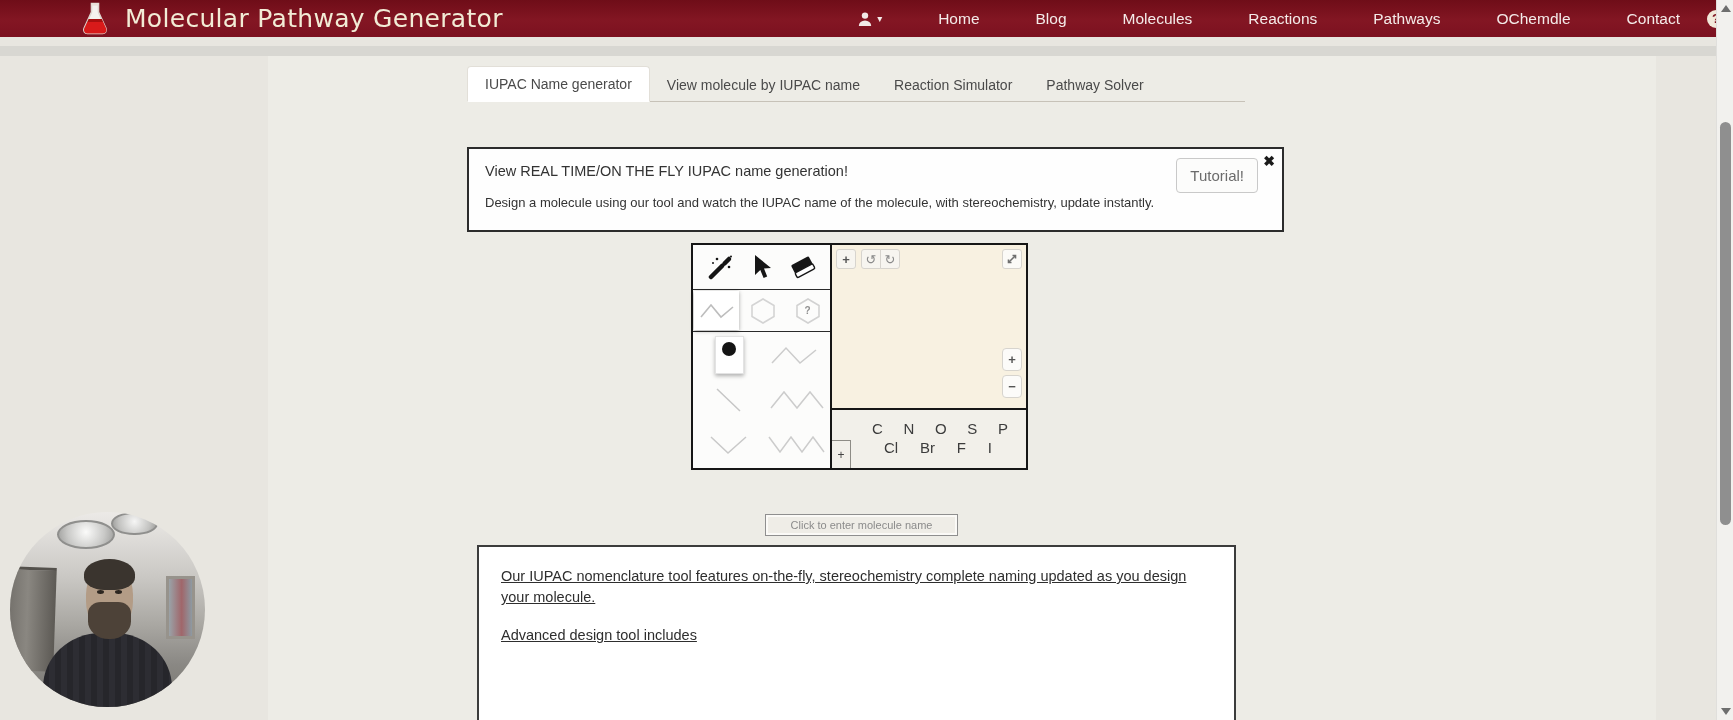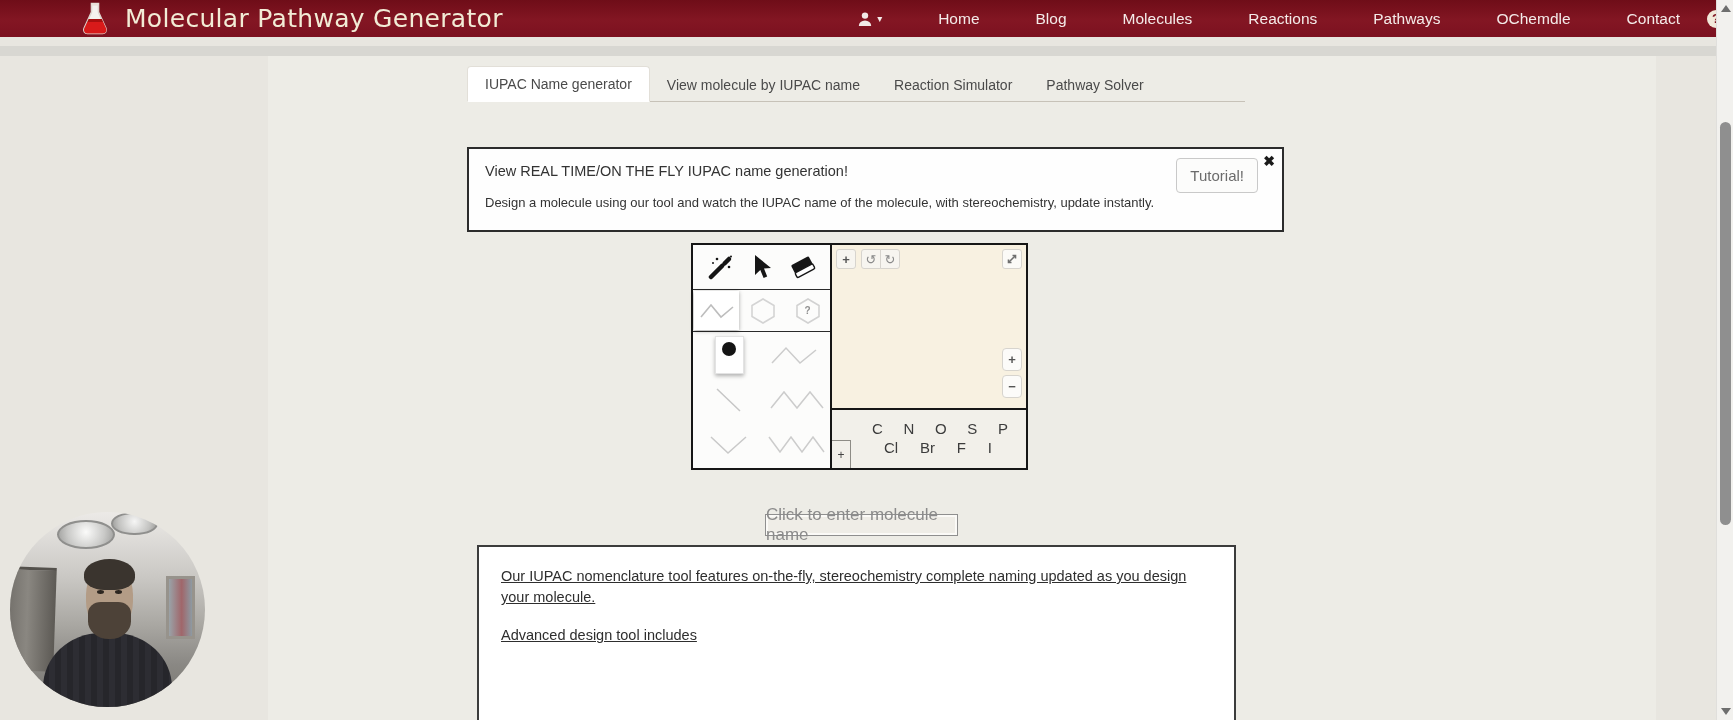--- a/index.html
+++ b/index.html
@@ -79,21 +79,21 @@
           font-size:15px;color:#3c3c3c;}
   .el-row.r1{top:10px;left:40px;right:18px;}
   .el-row.r2{top:29px;left:52px;right:34px;}
   .el{cursor:pointer;}
   .add-el{position:absolute;left:0;bottom:0;width:19px;height:28px;background:#f2f0ea;
           border:1px solid #8e8c86;border-left:none;border-bottom:none;font-size:12px;color:#444;
           display:flex;align-items:center;justify-content:center;cursor:pointer;box-sizing:border-box;}
 
   
   .name-btn{position:absolute;left:765px;top:514px;width:193px;height:22px;background:#efede7;
-            border:1px solid #8f8f8f;box-shadow:inset 0 0 0 2px #fbfaf7;color:#8b8b8b;font-size:17px;
+            border:1px solid #8f8f8f;box-shadow:inset 0 0 0 2px #fbfaf7;color:#8b8b8b;font-size:11px;
             display:flex;align-items:center;justify-content:center;cursor:pointer;box-sizing:border-box;
             font-family:"Liberation Sans",sans-serif;}
 
   
   .infobox{position:absolute;left:477px;top:545px;width:759px;height:210px;background:#fff;
            border:2px solid #3c3c3c;box-sizing:border-box;padding:19px 22px;font-size:14.5px;
            line-height:1.45;color:#2e2e2e;}
   .infobox p{margin:0 0 17px 0;text-decoration:underline;}
   .infobox a{color:#2e2e2e;}
 

